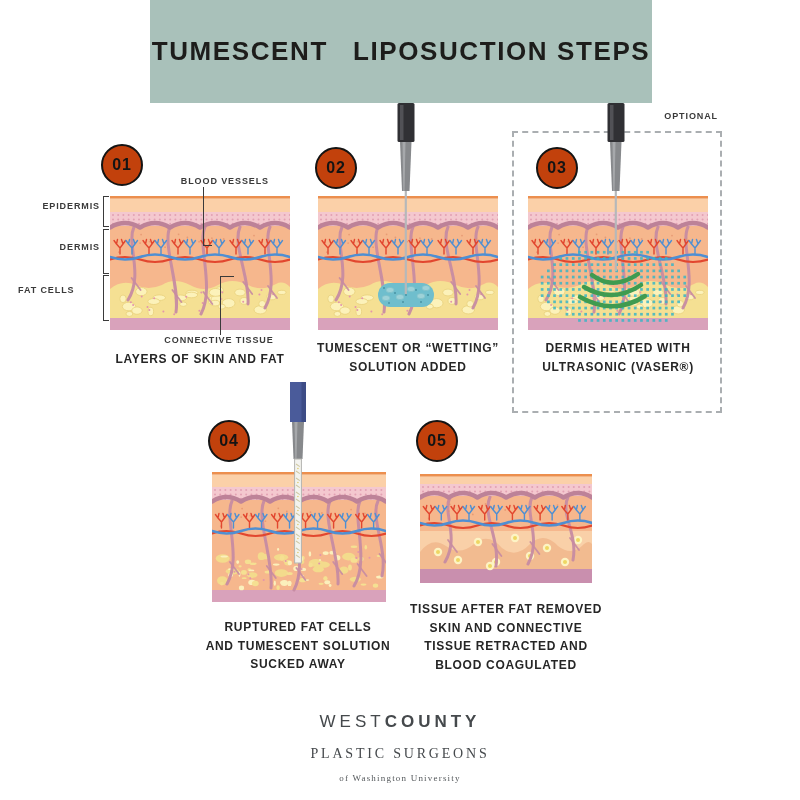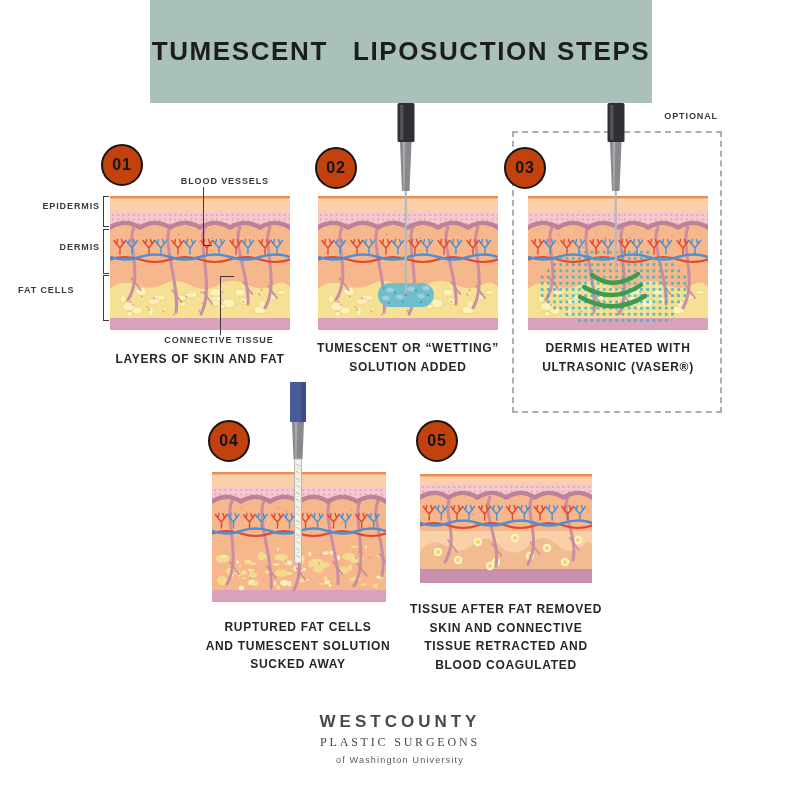--- a/index.html
+++ b/index.html
@@ -14,45 +14,45 @@
   .panel{z-index:1}
   .needle{z-index:2}
   .caption{display:flex;flex-direction:column;align-items:center;z-index:4}
   .caption div{white-space:nowrap;font-weight:700;font-size:12px;letter-spacing:.7px;color:#262626;line-height:18.5px;text-align:center}
   .small-label{font-weight:700;font-size:9px;letter-spacing:.9px;color:#3a3a3a;z-index:4}
   .dashed-box{border:2px dashed #aaaeb1;z-index:0;background:transparent}
   .leader{background:#3a3a3a;z-index:4}
   .bracket{width:5px;border-left:1.6px solid #3a3a3a;border-top:1.6px solid #3a3a3a;border-bottom:1.6px solid #3a3a3a;z-index:4}
   .brand{left:0;top:712px;width:800px;display:flex;flex-direction:column;align-items:center;z-index:4}
   .brand-name{font-size:17px;letter-spacing:4px;color:#45494c;white-space:nowrap}
-  .brand-name .w{font-weight:700}
+  .brand-name .w{font-weight:400}
   .brand-name .c{font-weight:800}
-  .brand-line2{margin-top:3px;font-family:"Liberation Serif",serif;font-size:12px;letter-spacing:2.8px;color:#45494c;white-space:nowrap}
-  .brand-line3{margin-top:5px;font-family:Liberation Sans, sans-serif;font-size:9px;letter-spacing:1.2px;color:#55595c;white-space:nowrap}
+  .brand-line2{margin-top:14px;font-family:"Liberation Serif",serif;font-size:14px;letter-spacing:2.8px;color:#45494c;white-space:nowrap}
+  .brand-line3{margin-top:11px;font-family:Liberation Serif, serif;font-size:9px;letter-spacing:1.2px;color:#55595c;white-space:nowrap}
 </style>
 </head>
 <body>
 
 <div class="abs banner">
   <div class="title">
     <span class="t-reg">TUMESCENT</span>
     <span class="t-bold">LIPOSUCTION STEPS</span>
   </div>
 </div>
 
 <div class="abs dashed-box" style="left:512px;top:131px;width:206px;height:278px"></div>
 <div class="abs small-label" style="left:600px;top:111px;width:118px;text-align:right">OPTIONAL</div>
 
 <div class="abs badge" style="left:101px;top:144px">
     <span>01</span>
   </div>
 <div class="abs badge" style="left:315px;top:147px">
     <span>02</span>
   </div>
-<div class="abs badge" style="left:504px;top:147px">
+<div class="abs badge" style="left:536px;top:147px">
     <span>03</span>
   </div>
 <div class="abs badge" style="left:208px;top:420px">
     <span>04</span>
   </div>
 <div class="abs badge" style="left:416px;top:420px">
     <span>05</span>
   </div>
 
 <svg class="abs panel skin" style="left:110px;top:196px" width="180" height="134" viewBox="0 0 180 134">

